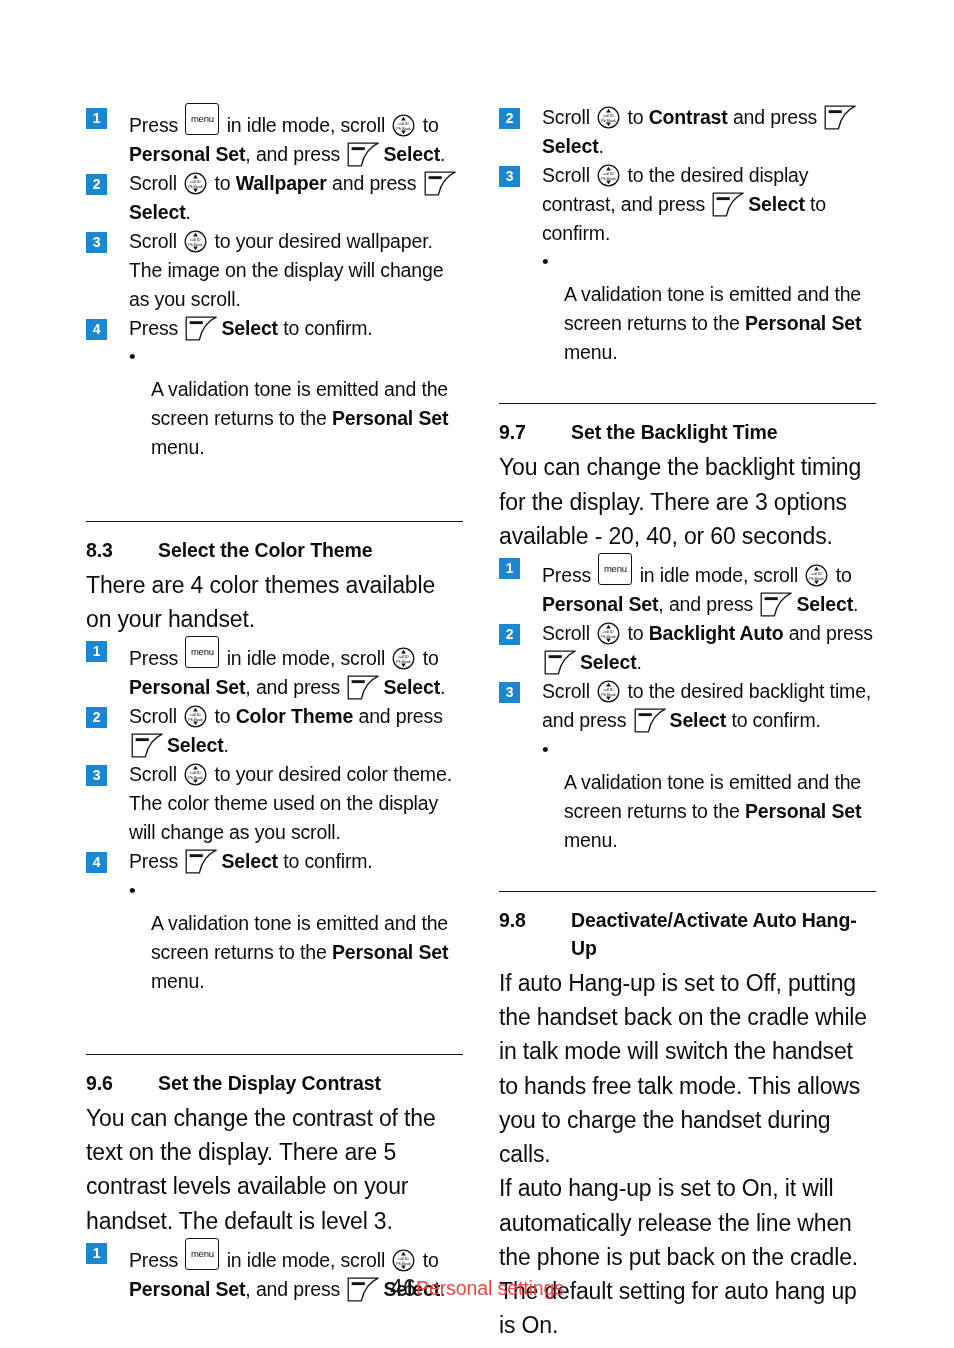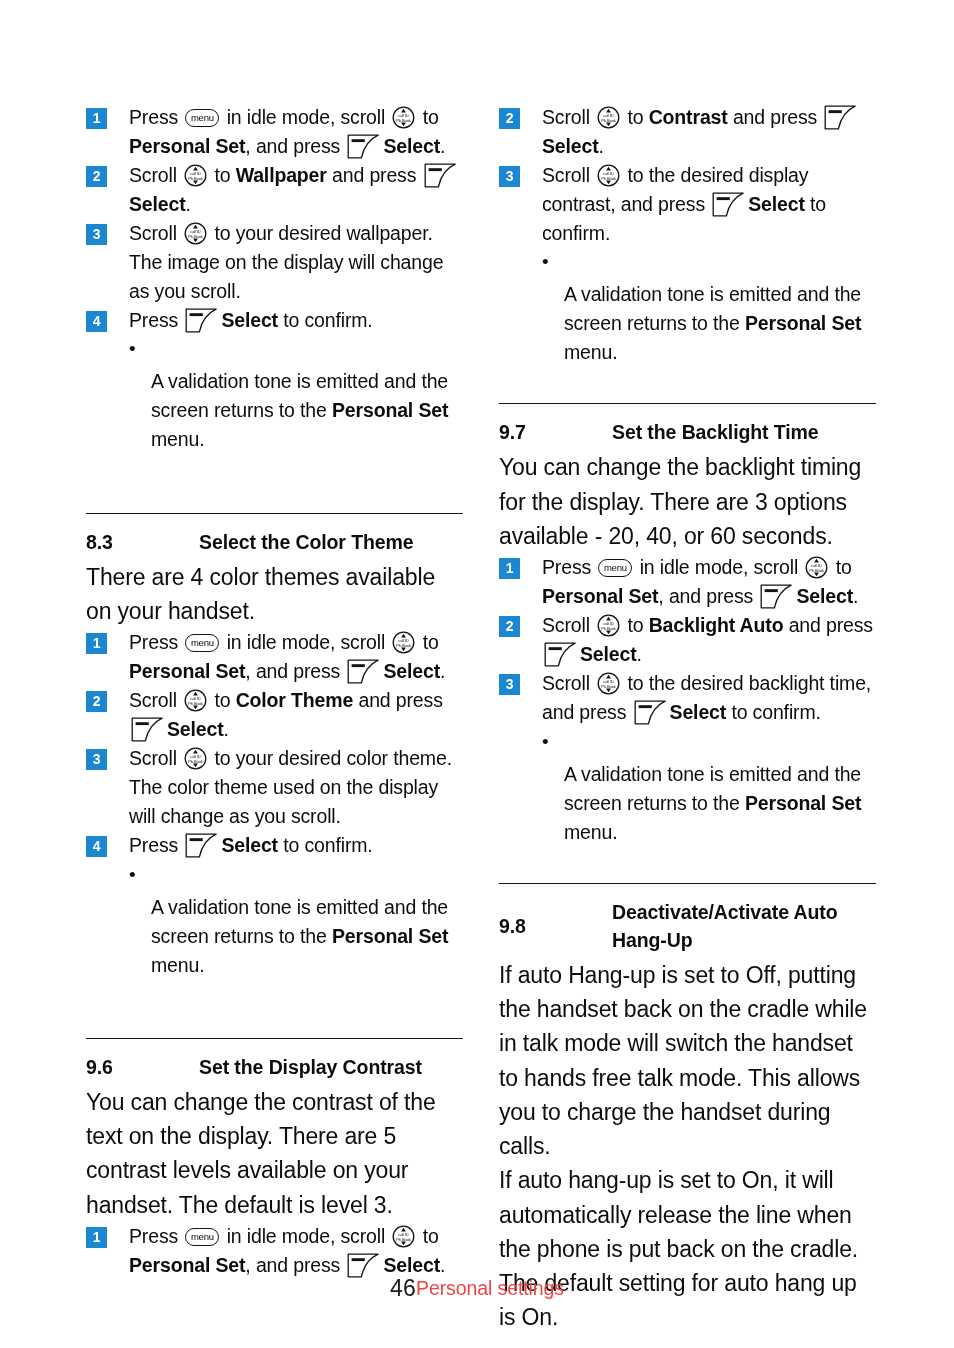--- a/index.html
+++ b/index.html
@@ -37,23 +37,22 @@
   }
   .spacer-lg { height: 58px; }
   .spacer-md { height: 36px; }
 
   h2.section {
     font-size: 19.5px;
     font-weight: bold;
     margin: 0 0 4px 0;
     line-height: 1.44;
     display: flex;
-    align-items: center;
+    align-items: flex-start;
     letter-spacing: -0.1px;
-    gap: 41px;
   }
   h2.section .num {
     flex: 0 0 72px;
     font-weight: bold;
   }
   h2.section .ttl { flex: 1 1 auto; }
 
   p.body {
     font-size: 23px;
     line-height: 1.49;
@@ -114,23 +113,23 @@
   b, .b { font-weight: bold; }
 
   
   .ico {
     display: inline-block;
     vertical-align: -4px;
     position: relative;
   }
   
   .ico-menu {
-    width: 34px; height: 18px;
+    width: 34px; height: 32px;
     border: 1.4px solid #141414;
-    border-radius: 10px;
+    border-radius: 3px;
     margin: 0 2px;
     vertical-align: -3px;
   }
   .ico-menu span {
     position: absolute;
     left: 0; right: 0; top: 50%;
     transform: translateY(-50%);
     text-align: center;
     font-size: 9.5px;
     line-height: 1;

